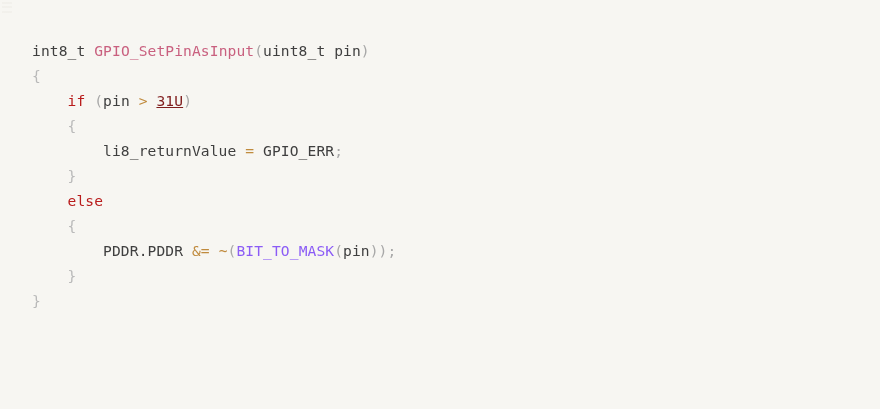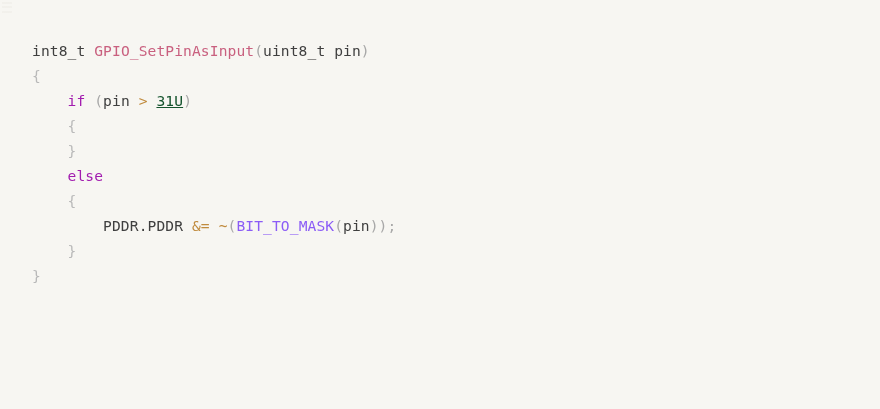--- a/index.html
+++ b/index.html
@@ -35,23 +35,23 @@
     color: #3f3f3f;
   }
 
   .code-line {
     display: block;
     height: 25px;
     white-space: pre;
   }
   .tok-type     { color: #3f3f3f; }
   .tok-ident    { color: #3f3f3f; }
-  .tok-keyword  { color: #a21caf; }
+  .tok-keyword  { color: #b91c1c; }
   .tok-function { color: #c9607f; }
-  .tok-number   { color: #14532d; text-decoration: underline; }
+  .tok-number   { color: #7f1d1d; text-decoration: underline; }
   .tok-operator { color: #c08b3e; }
   .tok-brace    { color: #b9b9b9; }
   .tok-punct    { color: #a8a8a8; }
   .tok-macro    { color: #8b5cf6; }
 
   .corner-speck {
     position: absolute;
     left: 2px;
     top: 2px;
     width: 10px;
@@ -65,20 +65,21 @@
 </style>
 </head>
 <body>
 
 <div id="code-viewer">
   <span class="corner-speck"></span>
   <pre id="code-block"><span class="code-line"><span class="tok-type">int8_t</span> <span class="tok-function">GPIO_SetPinAsInput</span><span class="tok-punct">(</span><span class="tok-type">uint8_t</span> <span class="tok-ident">pin</span><span class="tok-punct">)</span>
 </span><span class="code-line"><span class="tok-brace">{</span>
 </span><span class="code-line">    <span class="tok-keyword">if</span> <span class="tok-punct">(</span><span class="tok-ident">pin</span> <span class="tok-operator">&gt;</span> <span class="tok-number">31U</span><span class="tok-punct">)</span>
 </span><span class="code-line">    <span class="tok-brace">{</span>
+</span><span class="code-line">        <span class="tok-ident">li8_returnValue</span> <span class="tok-operator">=</span> <span class="tok-ident">GPIO_ERR</span><span class="tok-punct">;</span>
 </span><span class="code-line">    <span class="tok-brace">}</span>
 </span><span class="code-line">    <span class="tok-keyword">else</span>
 </span><span class="code-line">    <span class="tok-brace">{</span>
 </span><span class="code-line">        <span class="tok-ident">PDDR.PDDR</span> <span class="tok-operator">&amp;=</span> <span class="tok-operator">~</span><span class="tok-punct">(</span><span class="tok-macro">BIT_TO_MASK</span><span class="tok-punct">(</span><span class="tok-ident">pin</span><span class="tok-punct">))</span><span class="tok-punct">;</span>
 </span><span class="code-line">    <span class="tok-brace">}</span>
 </span><span class="code-line"><span class="tok-brace">}</span>
 </span></pre>
 </div>
 
 </body></html>

